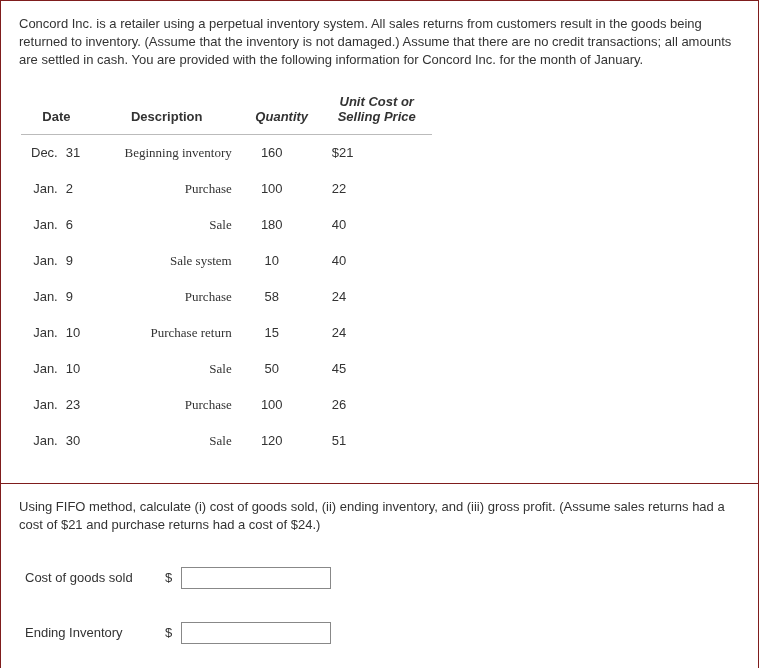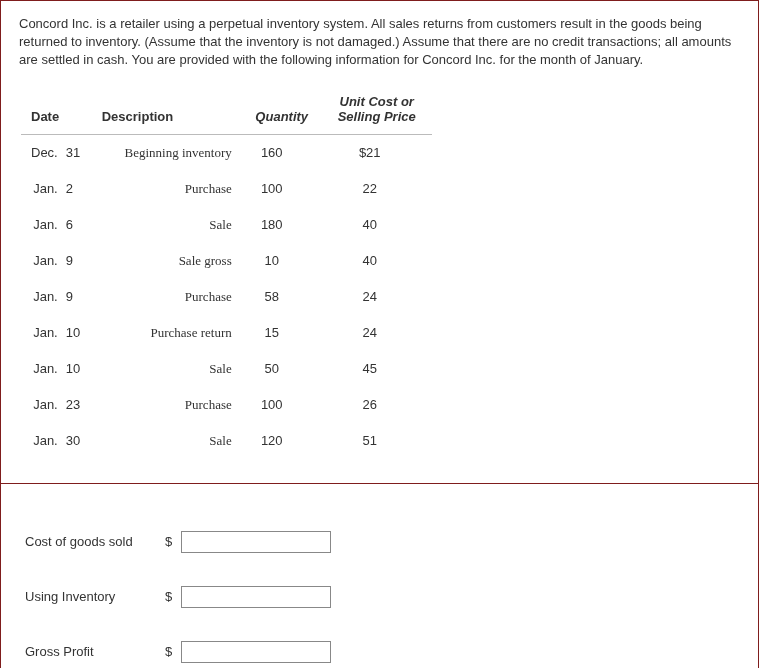--- a/index.html
+++ b/index.html
@@ -22,21 +22,21 @@
     .intro {
       margin-bottom: 18px;
       line-height: 1.4;
     }
     .data-table {
       border-collapse: collapse;
       margin-left: 2px;
     }
     .data-table th {
       font-weight: bold;
-      text-align: left;
+      text-align: center;
       padding: 6px 10px 10px 10px;
       border-bottom: 1px solid #bbb;
       vertical-align: bottom;
     }
     .data-table th.q-col,
     .data-table th.p-col {
       text-align: center;
       font-style: italic;
     }
     .data-table td {
@@ -55,21 +55,21 @@
     .data-table td.desc {
       width: 150px;
       font-family: Liberation Serif, serif;
     }
     .data-table td.qty {
       text-align: center;
       width: 80px;
       padding-right: 30px;
     }
     .data-table td.price {
-      text-align: center;
+      text-align: left;
       width: 110px;
       padding-right: 24px;
     }
     .q-col { width: 80px; }
     .p-col { width: 110px; }
     .instr {
       line-height: 1.4;
       margin-bottom: 18px;
     }
     .inputs {
@@ -131,21 +131,21 @@
       <tr>
         <td class="month">Jan.</td>
         <td class="day">6</td>
         <td class="desc">Sale</td>
         <td class="qty">180</td>
         <td class="price">40</td>
       </tr>
       <tr>
         <td class="month">Jan.</td>
         <td class="day">9</td>
-        <td class="desc">Sale gross</td>
+        <td class="desc">Sale system</td>
         <td class="qty">10</td>
         <td class="price">40</td>
       </tr>
       <tr>
         <td class="month">Jan.</td>
         <td class="day">9</td>
         <td class="desc">Purchase</td>
         <td class="qty">58</td>
         <td class="price">24</td>
       </tr>
@@ -175,29 +175,30 @@
         <td class="day">30</td>
         <td class="desc">Sale</td>
         <td class="qty">120</td>
         <td class="price">51</td>
       </tr>
     </tbody>
   </table>
 </div>
 
 <div class="panel" style="border-top:none;">
+  <div class="instr">Using FIFO method, calculate (i) cost of goods sold, (ii) ending inventory, and (iii) gross profit. (Assume sales returns had a cost of $21 and purchase returns had a cost of $24.)</div>
 
   <div class="inputs">
     <div class="input-row">
       <span class="input-label">Cost of goods sold</span>
       <span class="dollar">$</span>
       <input type="text" class="text-input" value="" style="">
     </div>
     <div class="input-row">
-      <span class="input-label">Using Inventory</span>
+      <span class="input-label">Ending Inventory</span>
       <span class="dollar">$</span>
       <input type="text" class="text-input" value="" style="">
     </div>
     <div class="input-row">
       <span class="input-label">Gross Profit</span>
       <span class="dollar">$</span>
       <input type="text" class="text-input" value="" style="">
     </div>
   </div>
 </div>

